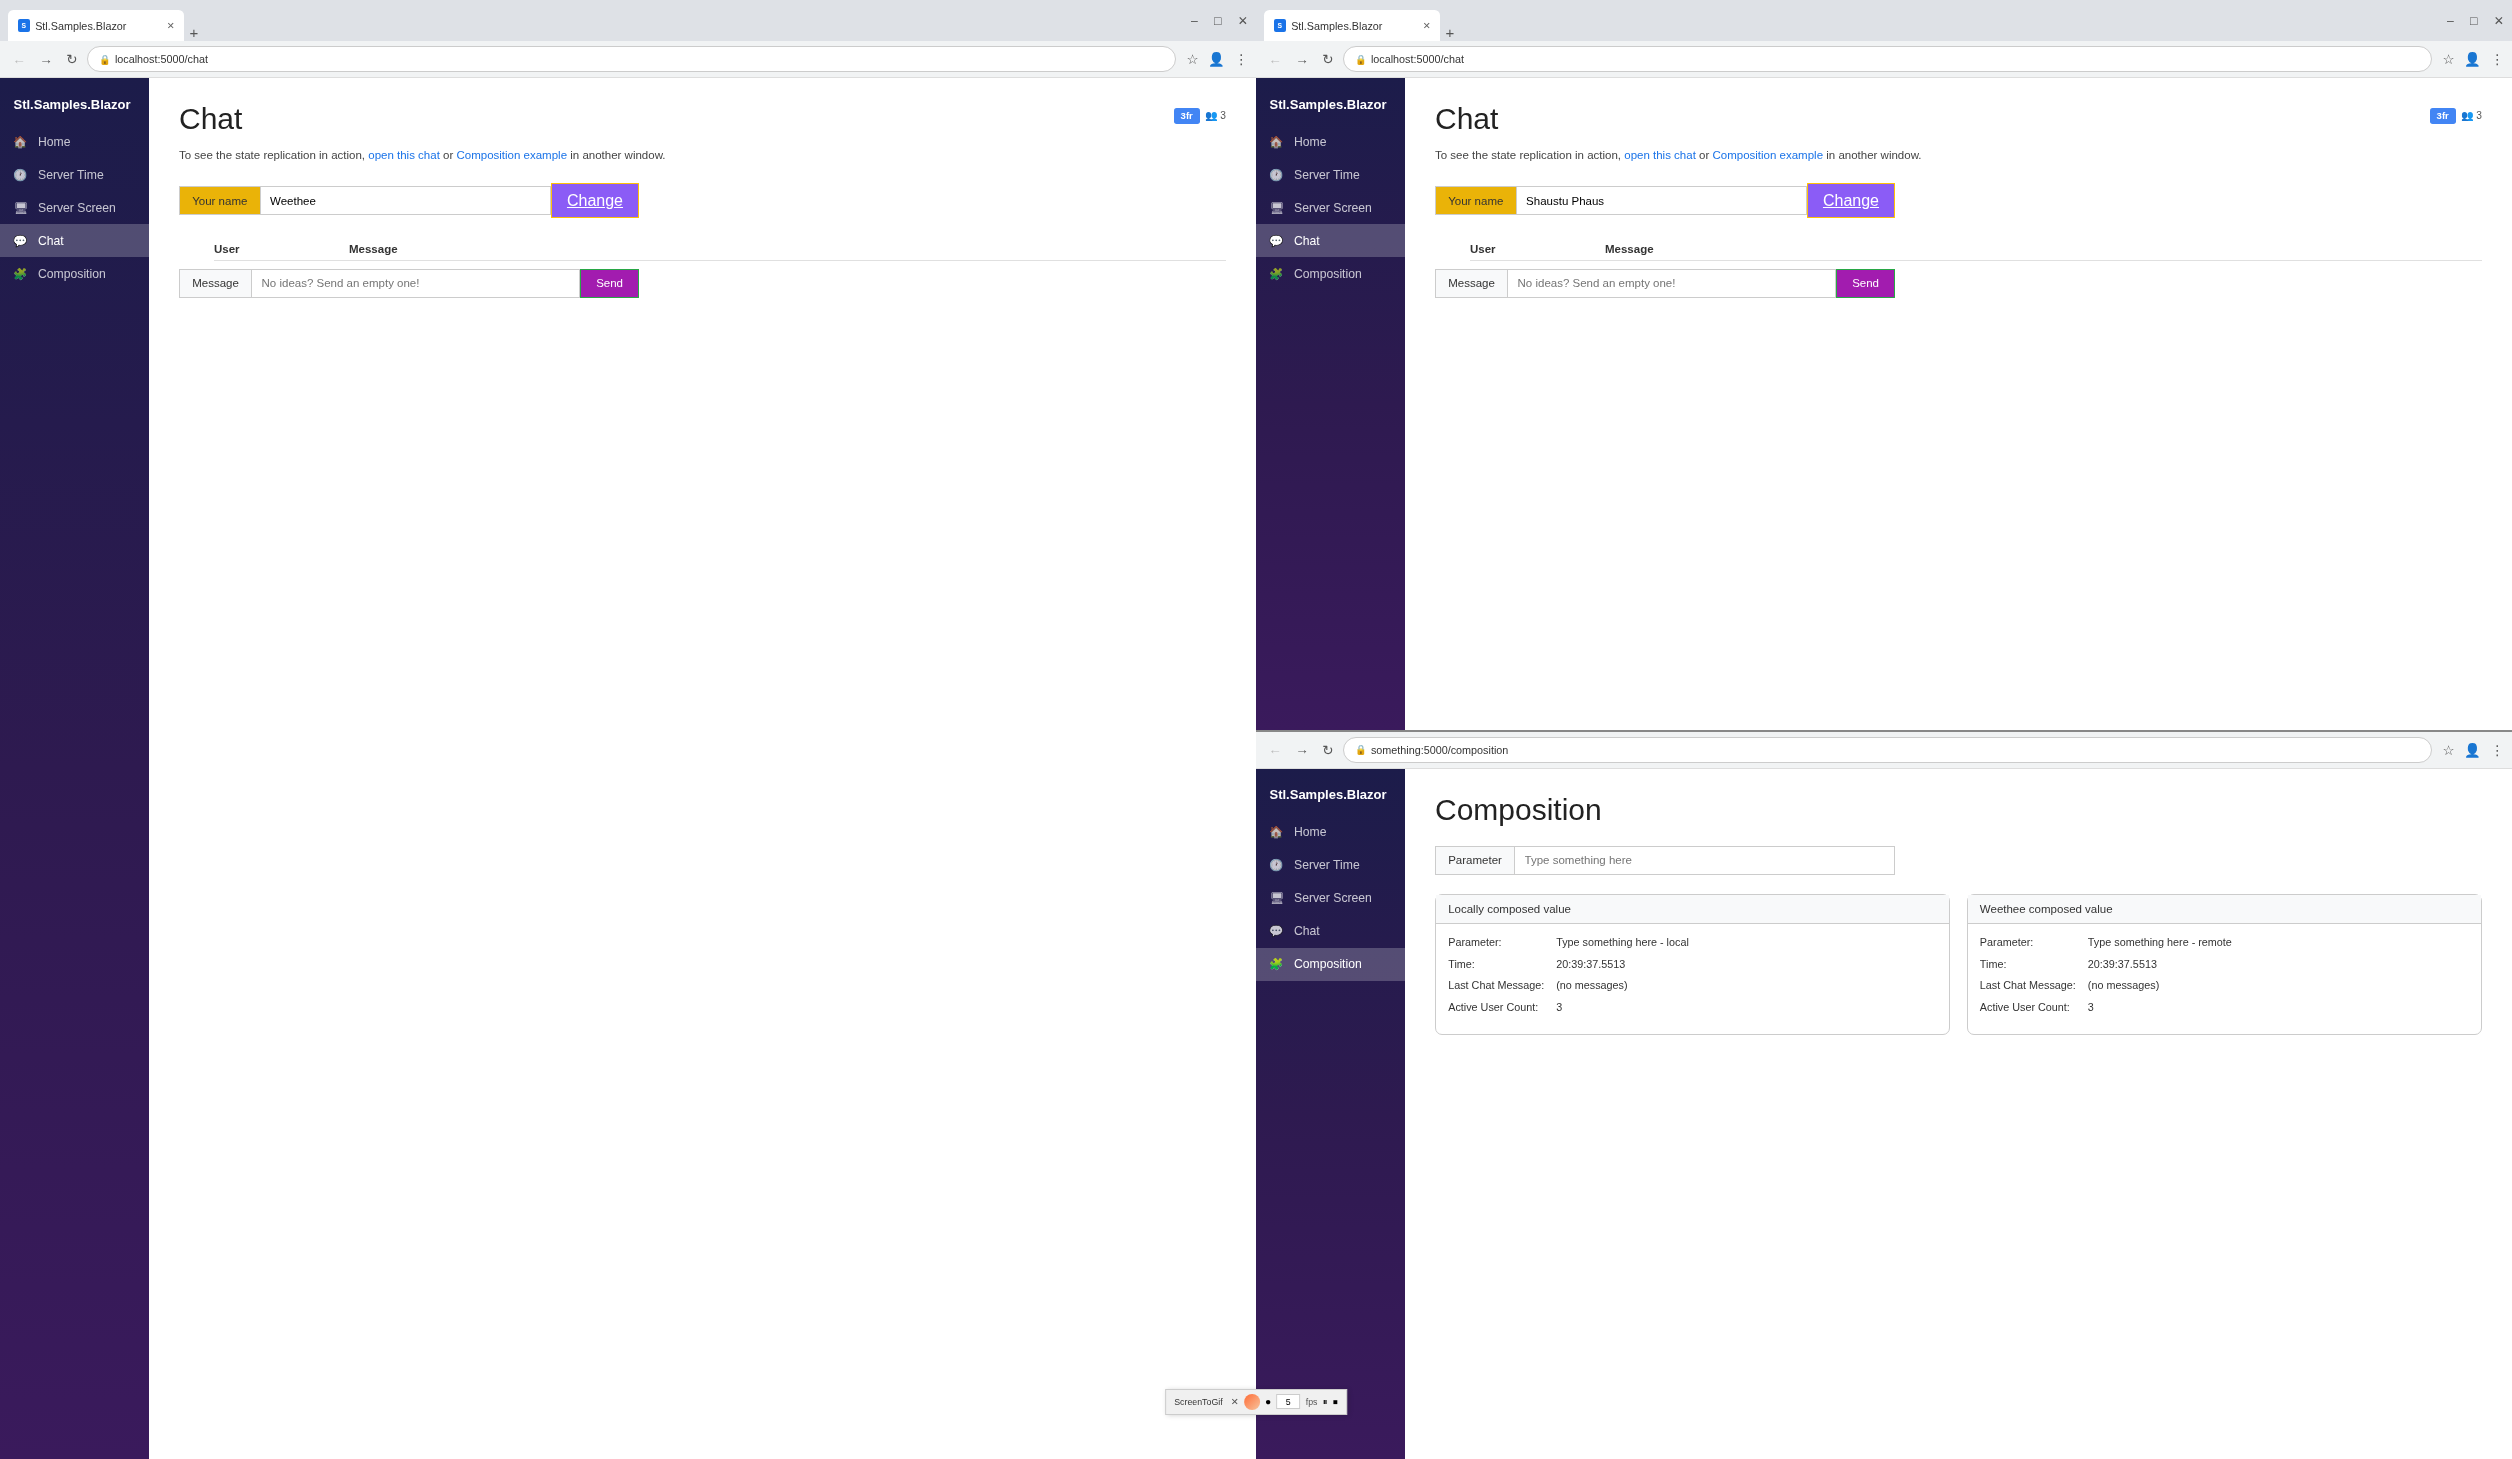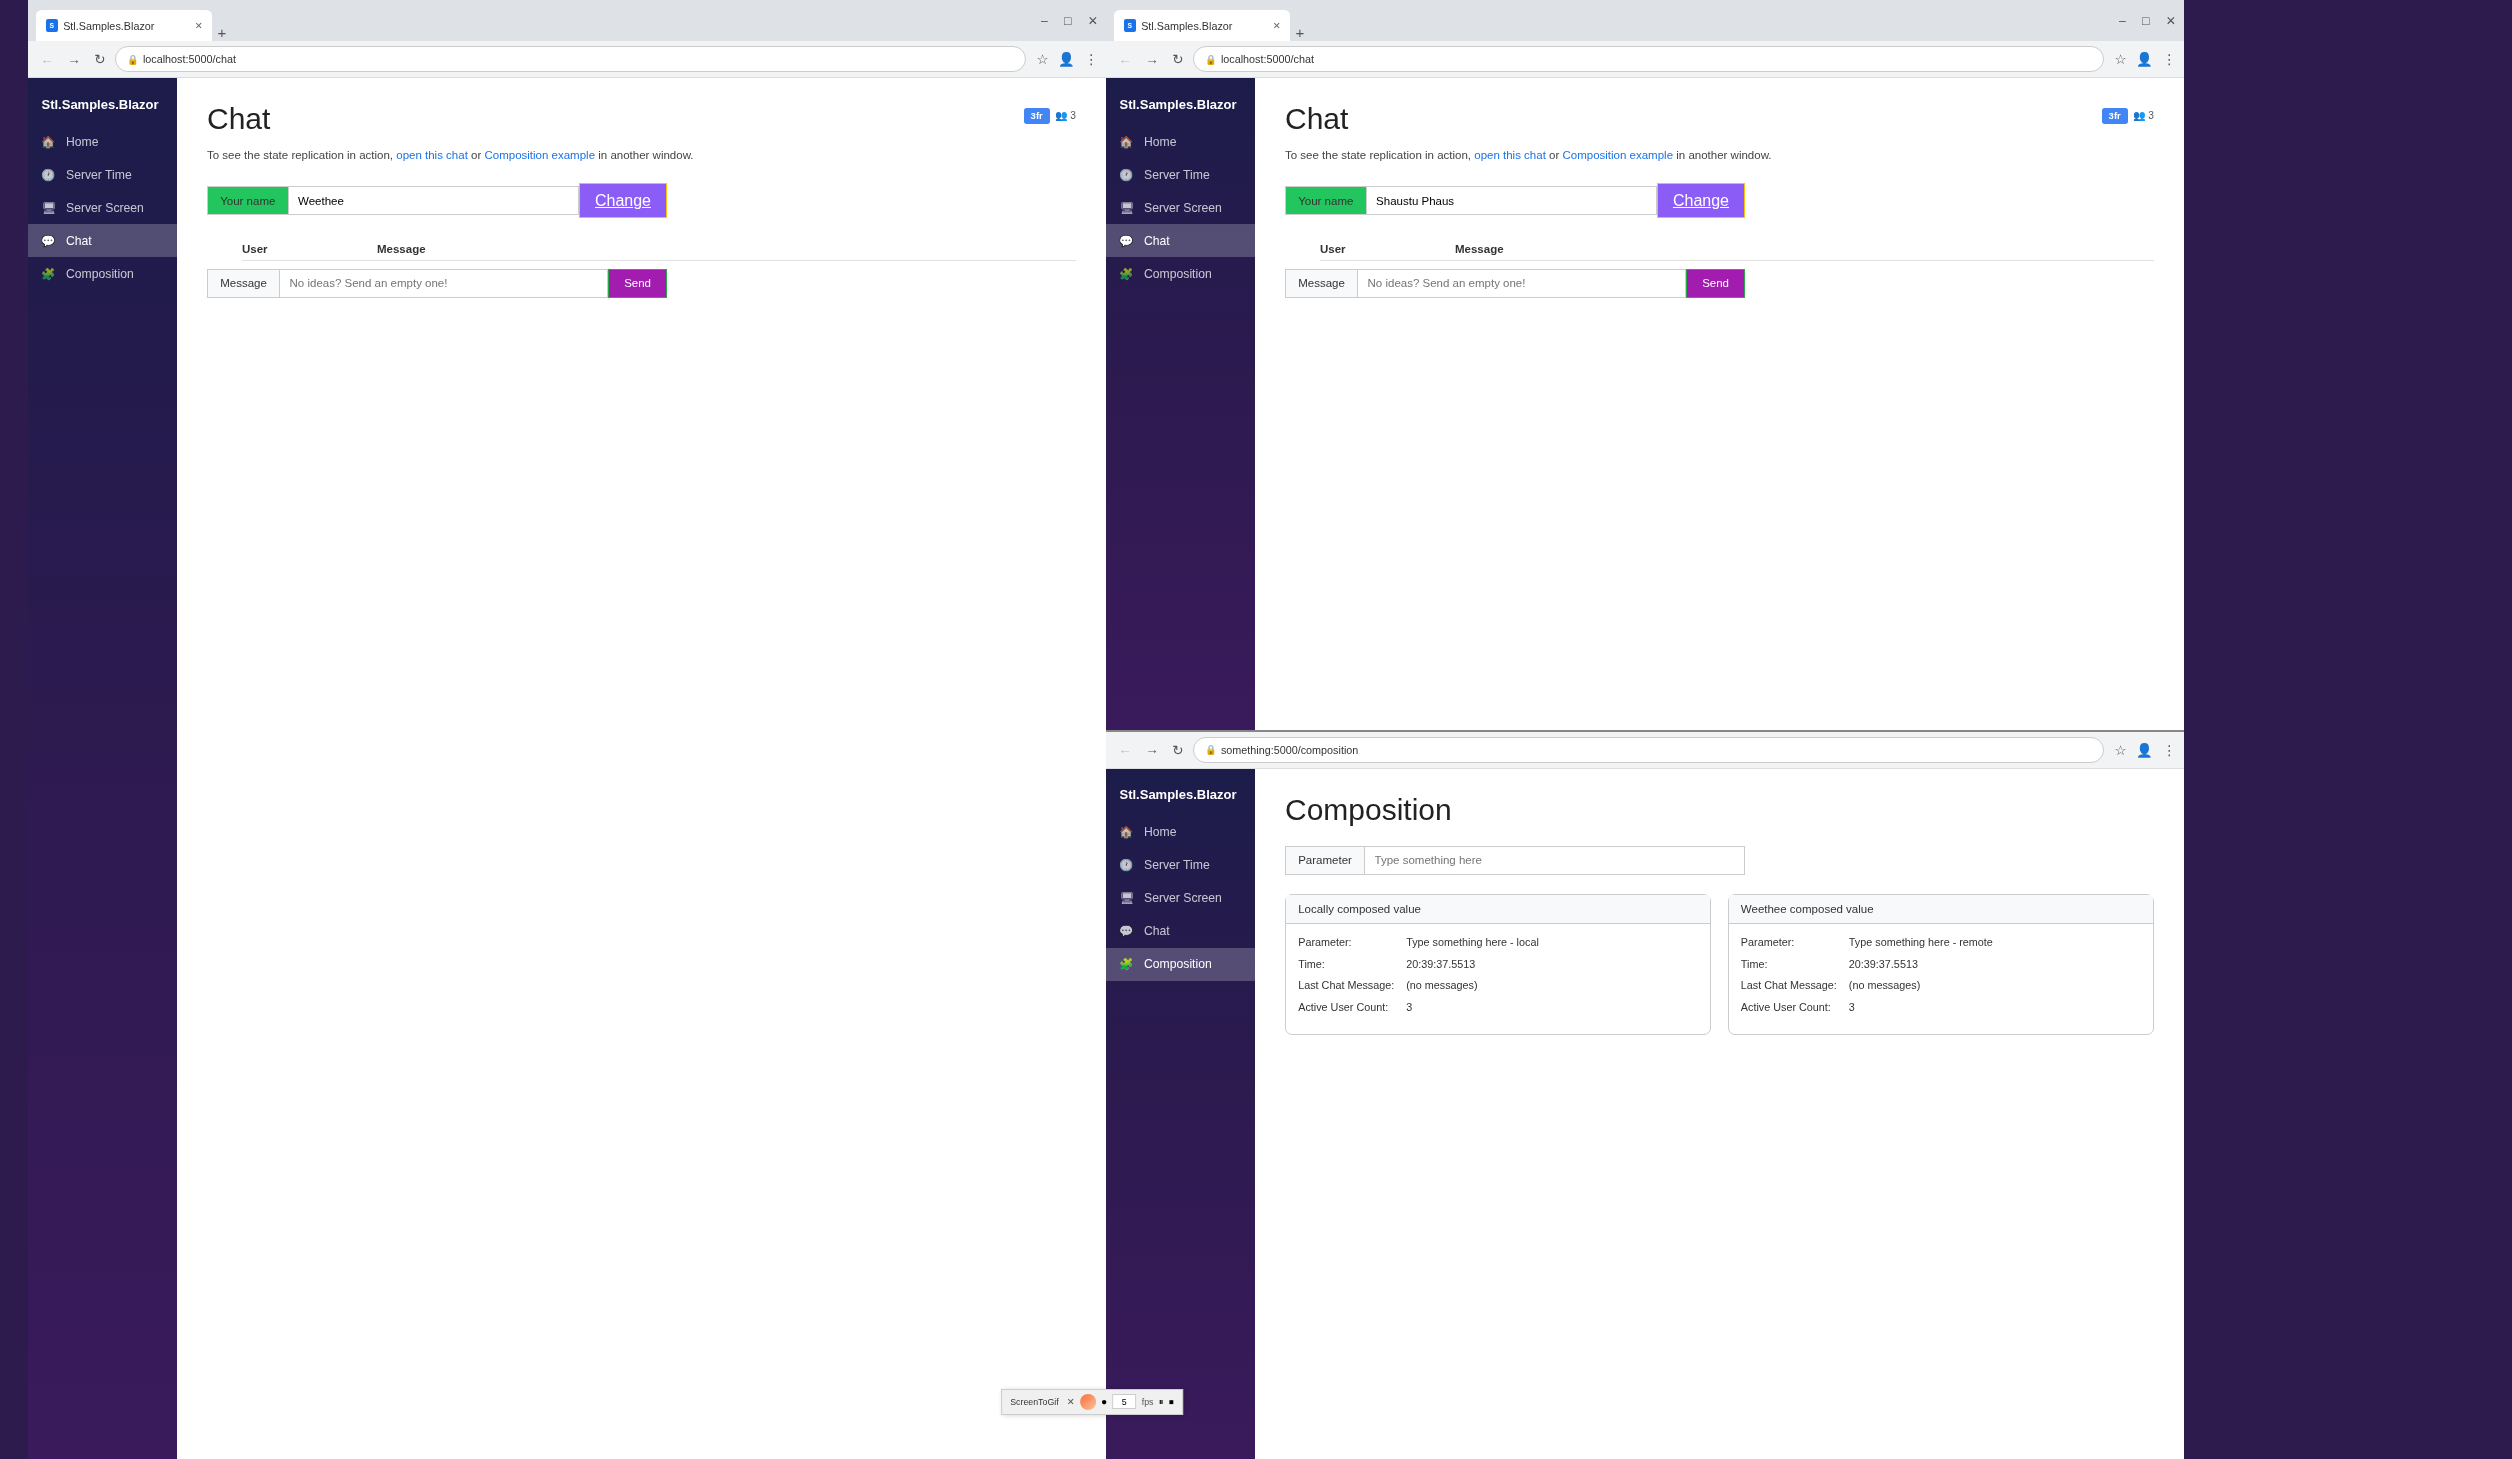--- a/index.html
+++ b/index.html
@@ -42,24 +42,23 @@
       width: 24.4px;
       border: 0.7px solid #ccc;
       text-align: center;
       font-size: 8.8px;
       padding: 1.4px;
     }
     .fps-label { font-size: 8.8px; color: #555; }
 
     .wrapper {
       position: relative;
-      width: 2184px;
+      width: 2512px;
       height: 1459px;
       overflow: hidden;
-      padding-left: 28px;
     }
 
     .browsers-row {
       display: flex;
       width: 100%;
       height: 100%;
     }
 
     
     .left-browser {
@@ -261,21 +260,21 @@
       display: flex;
       align-items: center;
       margin-bottom: 19px;
       max-width: 460px;
     }
 
     .form-label {
       border: 0.7px solid #ccc;
       padding: 7.4px 12.2px;
       font-size: 11.5px;
-      background: #22c55e;
+      background: #eab308;
       color: #333;
       white-space: nowrap;
     }
 
     .form-input {
       flex: 1;
       border: 0.7px solid #ccc;
       border-left: none;
       padding: 7.4px 9.5px;
       font-size: 11.5px;

